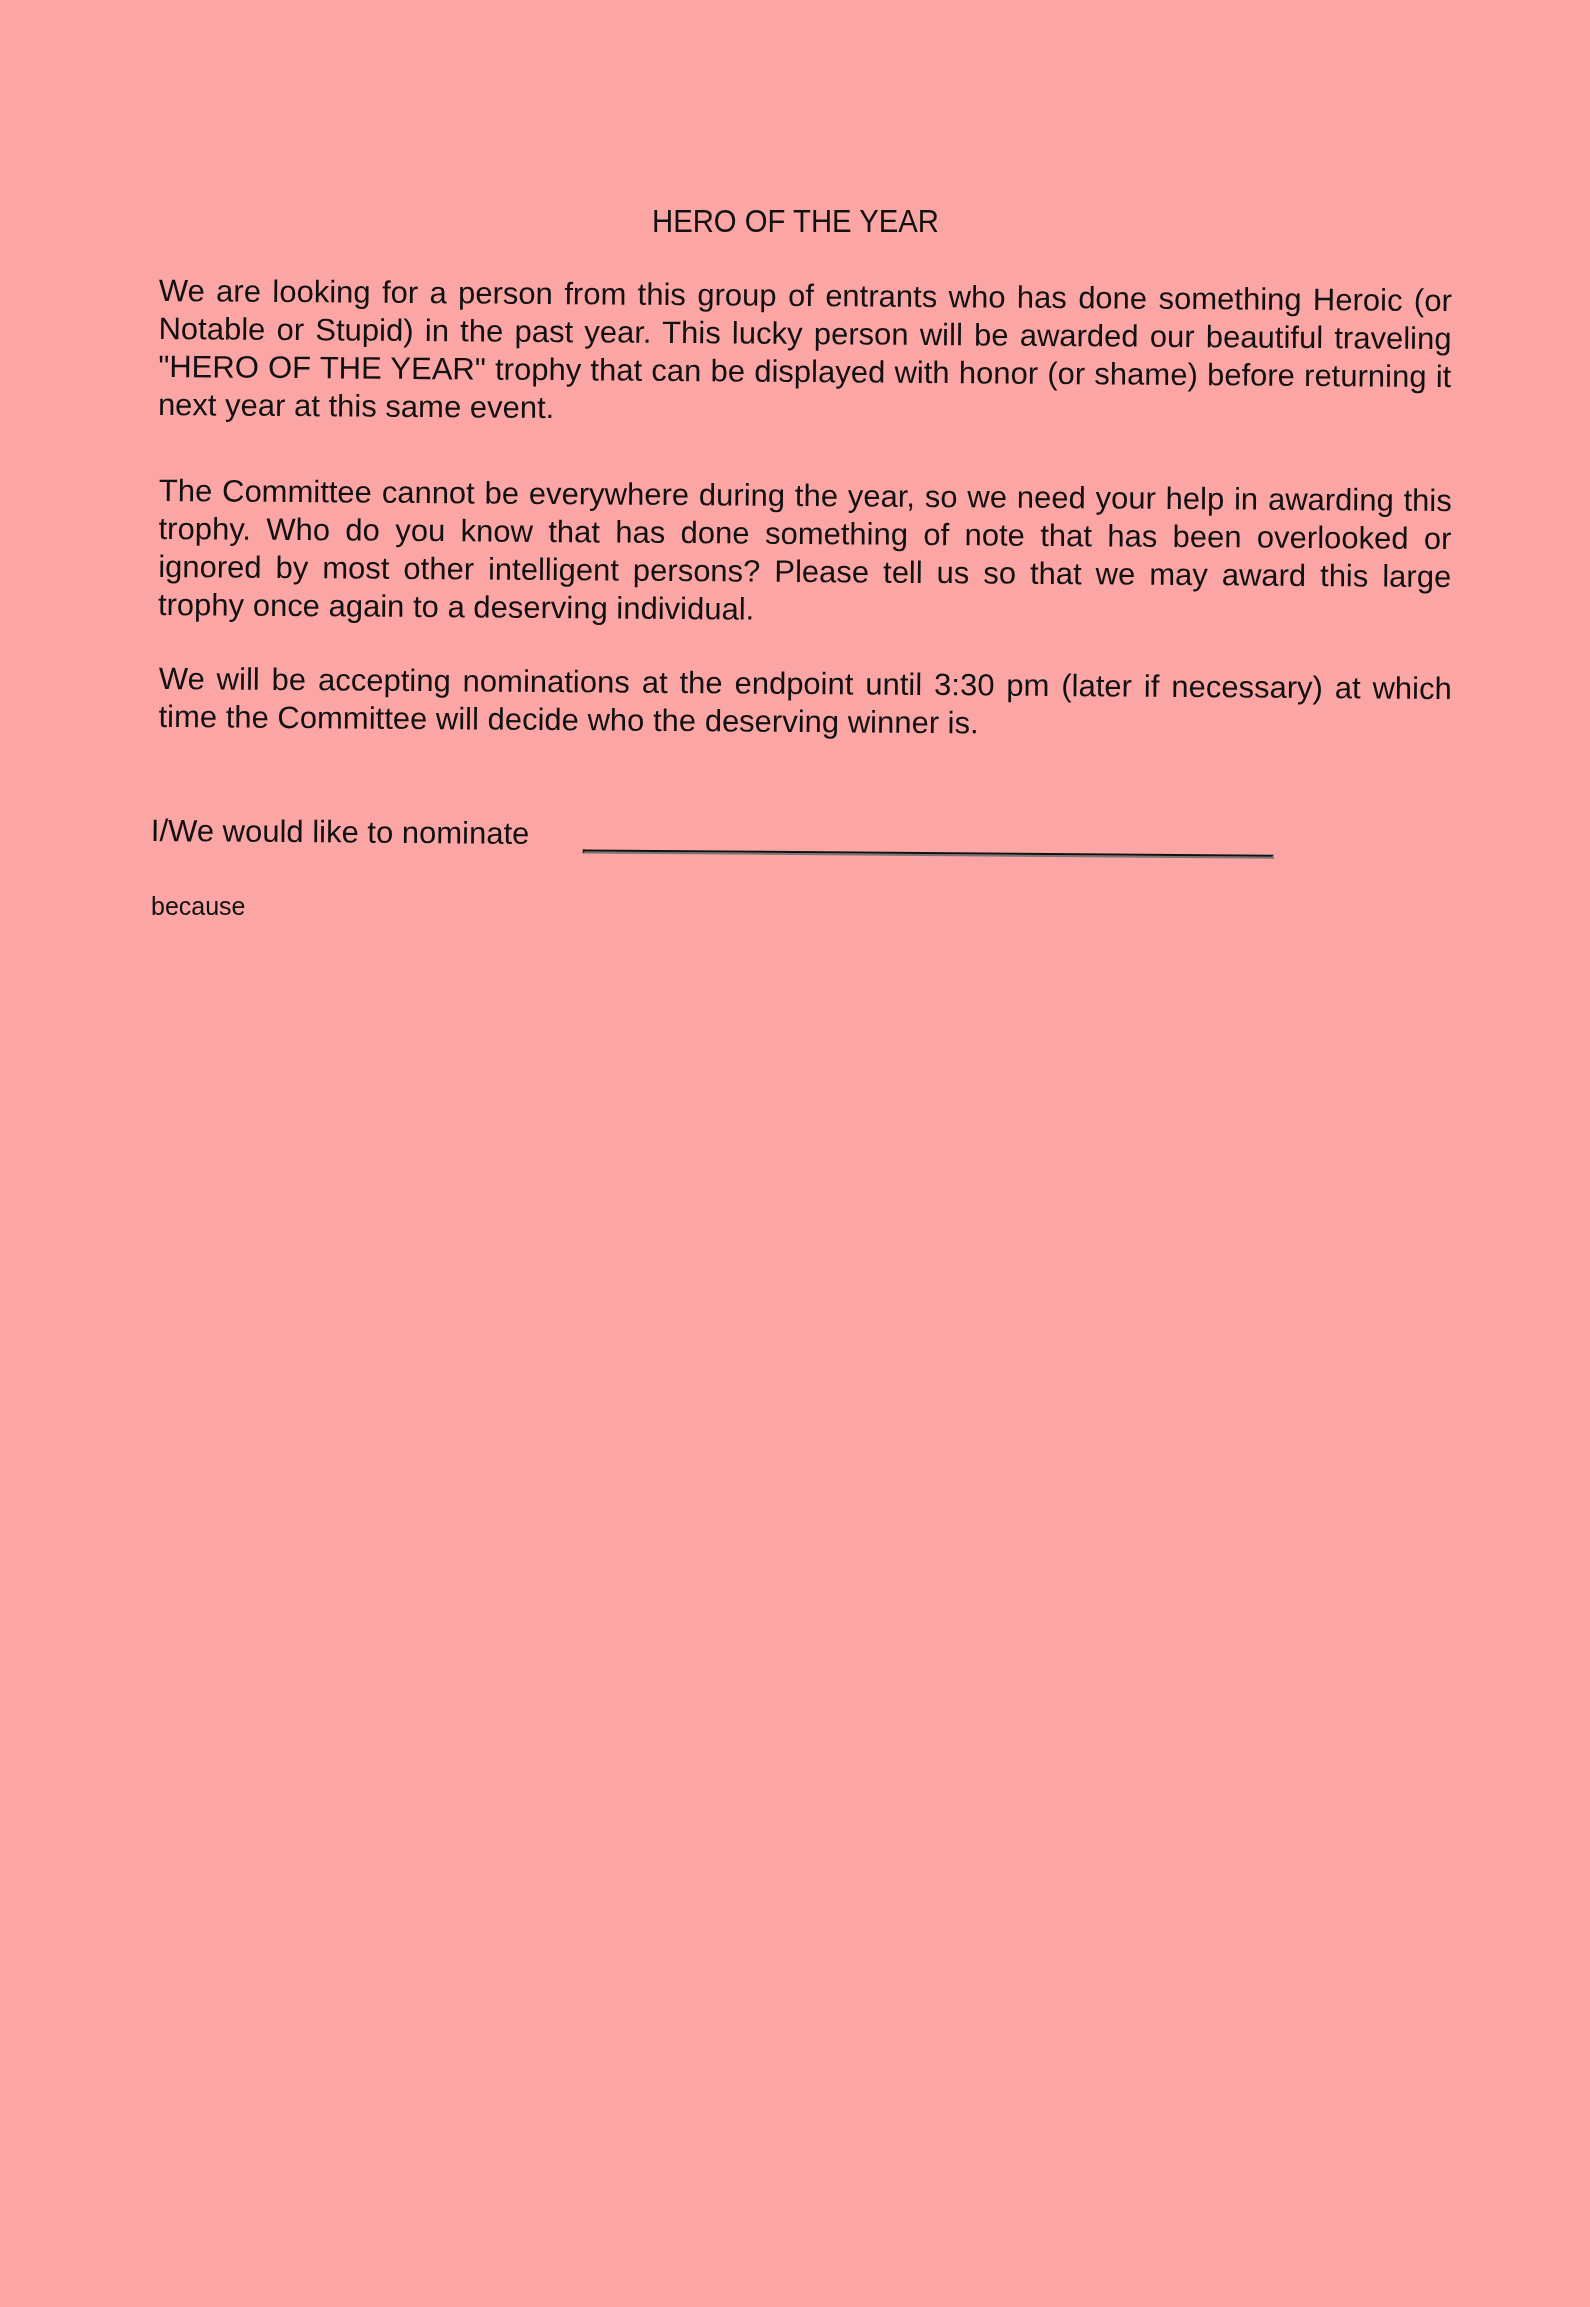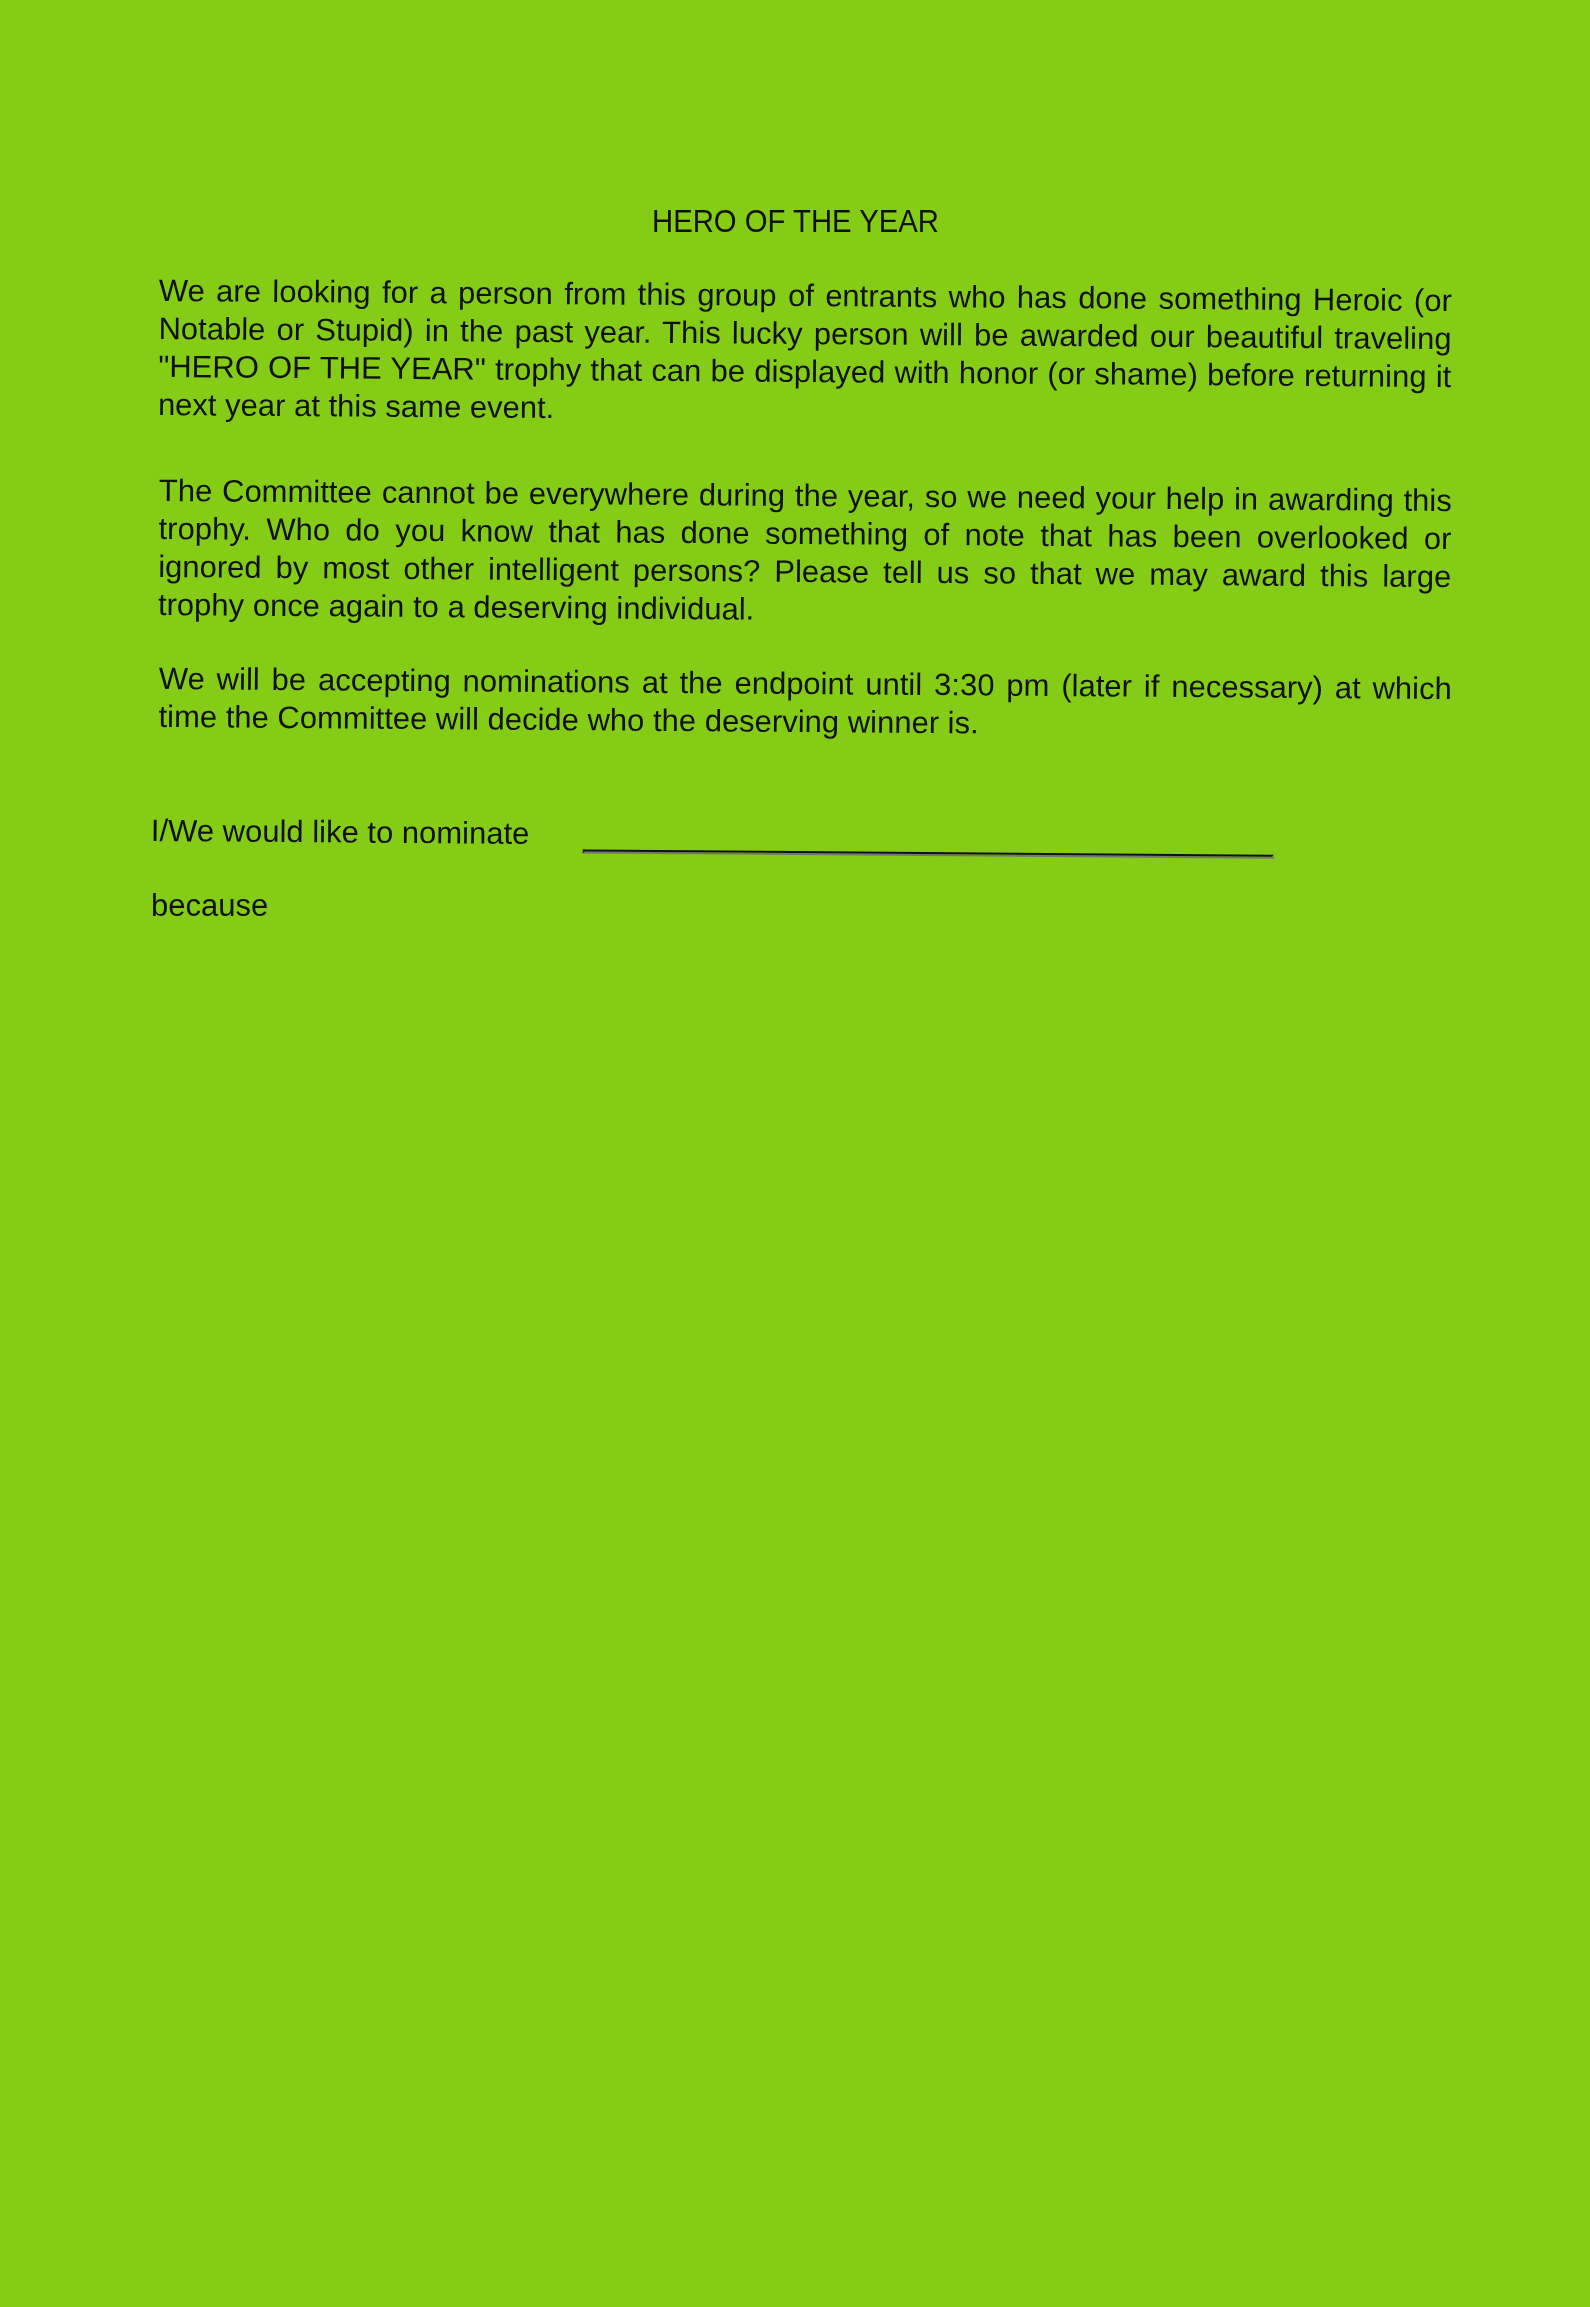--- a/index.html
+++ b/index.html
@@ -14,21 +14,21 @@
       overflow: hidden;
       font-family: "Liberation Sans", sans-serif;
       color: #111111;
     }
     .page {
       position: absolute;
       left: 0;
       top: 0;
       width: 1591px;
       height: 2307px;
-      background: #84cc16;
+      background: #fca5a5;
     }
     .title {
       position: absolute;
       left: 0;
       width: 1591px;
       top: 204px;
       text-align: center;
       font-size: 30.5px;
       letter-spacing: 0px;
       transform: scaleX(0.96);
@@ -70,21 +70,21 @@
       height: 0;
       border-top: 2.7px solid #111111;
       background: transparent;
       outline: none;
       padding: 0;
     }
     .because {
       position: absolute;
       left: 151px;
       top: 887px;
-      font-size: 31px;
+      font-size: 25px;
       line-height: 38px;
     }
     .because-area {
       position: absolute;
       left: 151px;
       top: 935px;
       width: 1300px;
       height: 995px;
       border: none;
       background: transparent;

